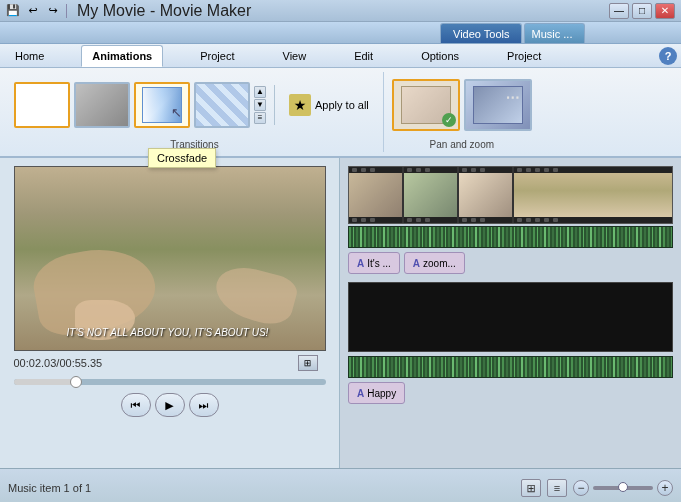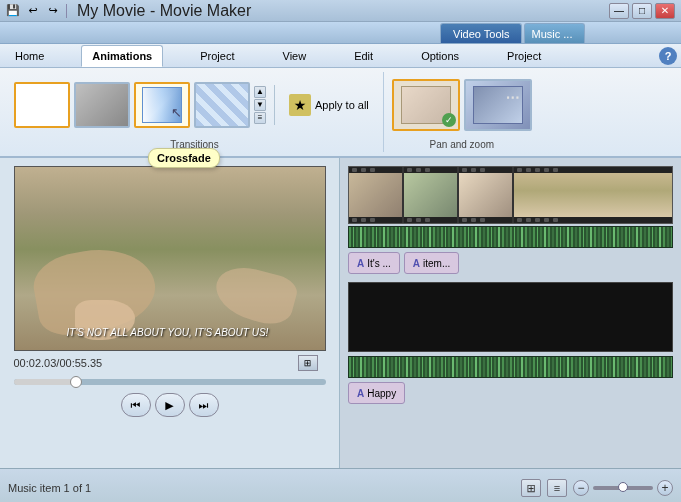--- a/index.html
+++ b/index.html
@@ -482,27 +482,26 @@
       cursor: pointer;
     }
 
     
     .tooltip {
       position: absolute;
       background: #ffffc8;
       border: 1px solid #c8c890;
       padding: 3px 8px;
       font-size: 11px;
-      border-radius: 9px;
+      border-radius: 0;
       box-shadow: 1px 2px 4px rgba(0,0,0,0.2);
       z-index: 100;
       top: 148px;
       left: 148px;
       pointer-events: none;
-      font-weight: bold;
     }
 
     
     .qat {
       display: flex;
       align-items: center;
       gap: 2px;
       background: linear-gradient(to bottom, #c0d4e8, #a8c0d8);
       padding: 2px 4px;
       border-bottom: 1px solid #90a8c0;
@@ -758,21 +757,21 @@
         <div class="wave-line"></div>
       </div>
 
       <div class="text-clips">
         <div class="text-clip">
           <span class="text-clip-a">A</span>
           <span>It's ...</span>
         </div>
         <div class="text-clip">
           <span class="text-clip-a">A</span>
-          <span>item...</span>
+          <span>zoom...</span>
         </div>
       </div>
     </div>
 
     <div class="timeline-clip">
       <div class="clip-black"></div>
 
       <div class="audio-wave2" style="width:100%;">
         <div class="wave-line"></div>
       </div>

